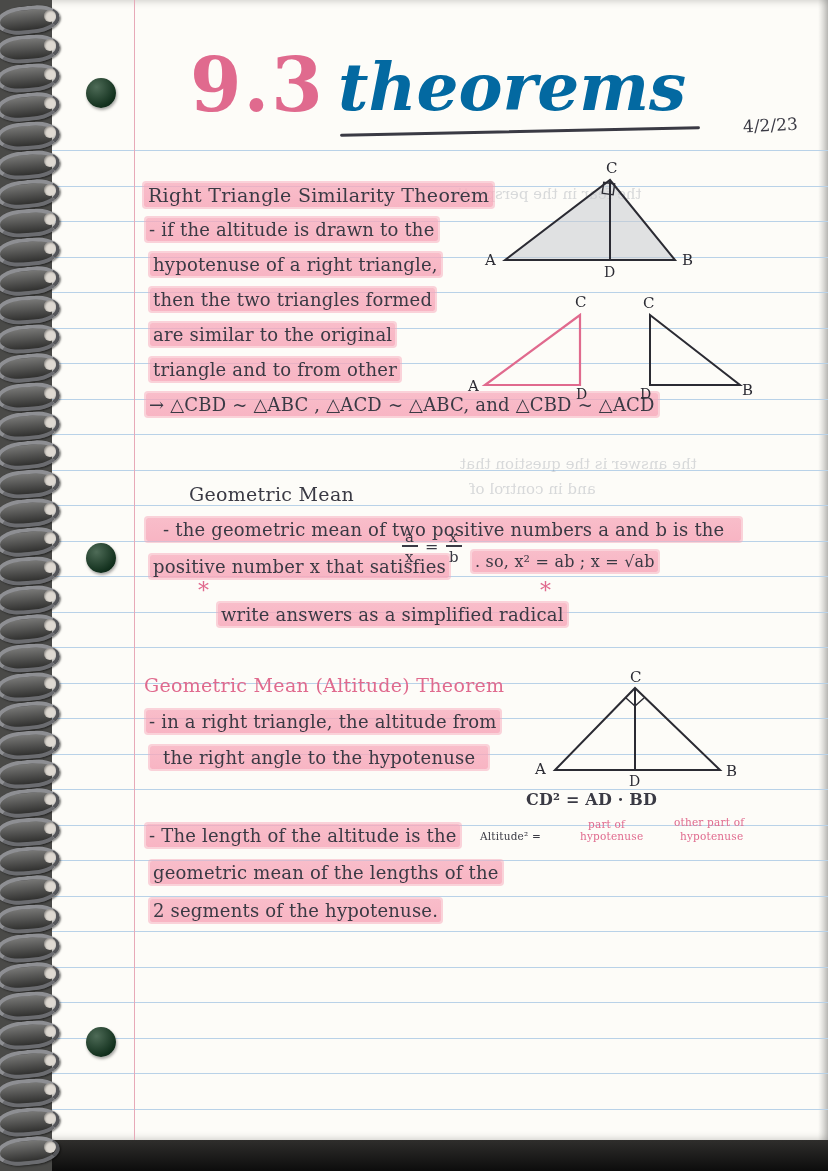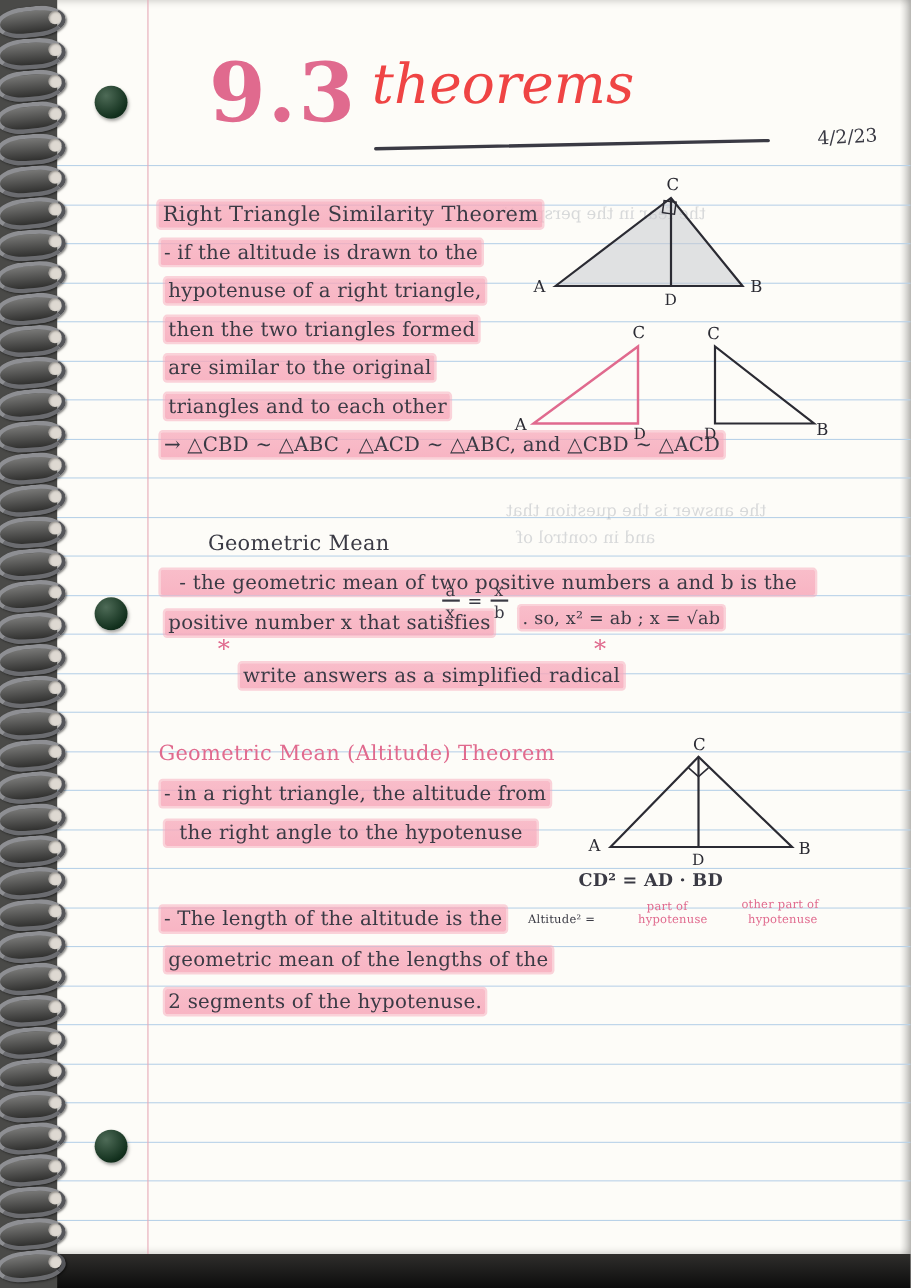--- a/index.html
+++ b/index.html
@@ -43,22 +43,22 @@
   .dot{
     position:absolute;width:30px;height:30px;border-radius:50%;
     background:radial-gradient(circle at 35% 30%,#4e6b57,#12301d 70%,#0a1a11);
     box-shadow:1px 2px 3px rgba(0,0,0,.35);
   }
   .title{
     position:absolute;font-family:"DejaVu Serif",serif;font-weight:bold;
     color:#e06a8e;
   }
   #title-num{left:150px;top:42px;font-size:74px;letter-spacing:2px;}
-  #title-word{left:298px;top:48px;font-size:50px;font-style:italic;color:#ef4444;
-    font-family:"DejaVu Serif",serif;font-weight:normal;}
+  #title-word{left:298px;top:48px;font-size:66px;font-style:italic;color:#0369a1;
+    font-family:"DejaVu Serif",serif;font-weight:bold;}
   #title-underline{position:absolute;left:300px;top:130px;width:360px;height:3px;
     background:#3a3a44;border-radius:2px;transform:rotate(-1.2deg);}
   #date{position:absolute;right:30px;top:115px;font-size:17px;color:#3a3a44;
     font-family:"DejaVu Serif",serif;transform:rotate(-3deg);}
   .heading{
     position:absolute;font-size:19px;color:#3a3a44;font-family:"DejaVu Serif",serif;
     letter-spacing:.3px;
   }
   .hl-pink{background:linear-gradient(180deg,rgba(247,168,186,.75),rgba(247,168,186,.85));
     box-shadow:0 0 0 2px rgba(247,168,186,.5);border-radius:2px;}
@@ -131,21 +131,21 @@
     <div class="line" style="left:110px;top:254px;">
       <span class="hl-pink" style="padding:1px 3px;">hypotenuse of a right triangle,</span>
     </div>
     <div class="line" style="left:110px;top:324px;">
       <span class="hl-pink" style="padding:1px 3px;">are similar to the original</span>
     </div>
     <div class="line" style="left:110px;top:289px;">
       <span class="hl-pink" style="padding:1px 3px;">then the two triangles formed</span>
     </div>
     <div class="line" style="left:110px;top:359px;">
-      <span class="hl-pink" style="padding:1px 3px;">triangles and to each other</span>
+      <span class="hl-pink" style="padding:1px 3px;">triangle and to from other</span>
     </div>
     <div class="line" style="left:106px;top:394px;">
       <span class="hl-pink" style="padding:1px 3px;">→ △CBD ~ △ABC ,  △ACD ~ △ABC,  and  △CBD ~ △ACD</span>
     </div>
 
     <svg style="position:absolute;left:420px;top:165px;" width="240" height="120">
       <polygon points="45,95 150,15 215,95" fill="#c9cbd0" opacity=".55"></polygon>
       <polygon points="45,95 150,15 215,95" fill="none" stroke="#2b2b33" stroke-width="2"></polygon>
       <line x1="150" y1="15" x2="150" y2="95" stroke="#2b2b33" stroke-width="2"></line>
       <rect x="143" y="18" width="11" height="11" fill="none" stroke="#2b2b33" stroke-width="1.4" transform="rotate(8 148 23)"></rect>

